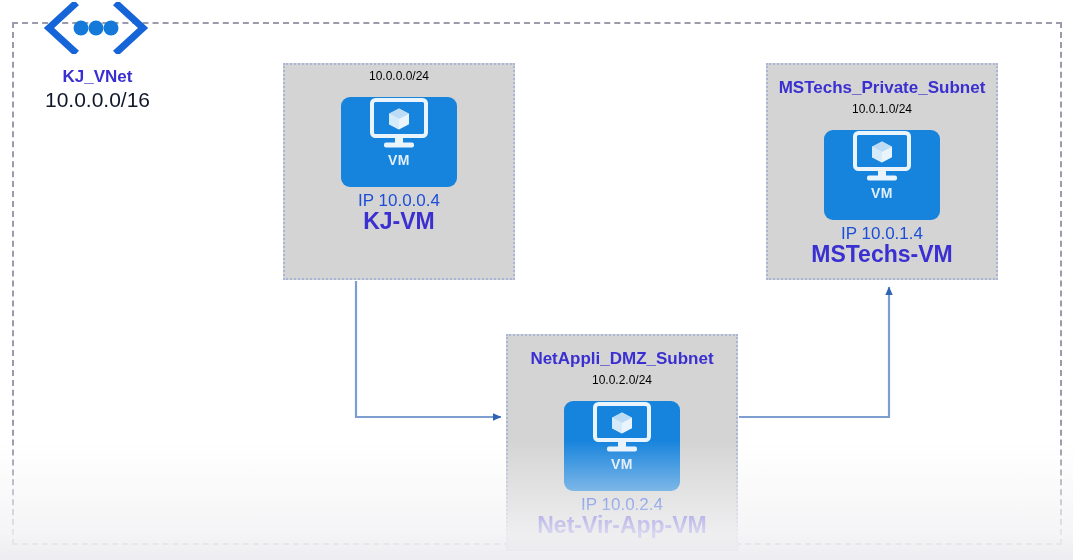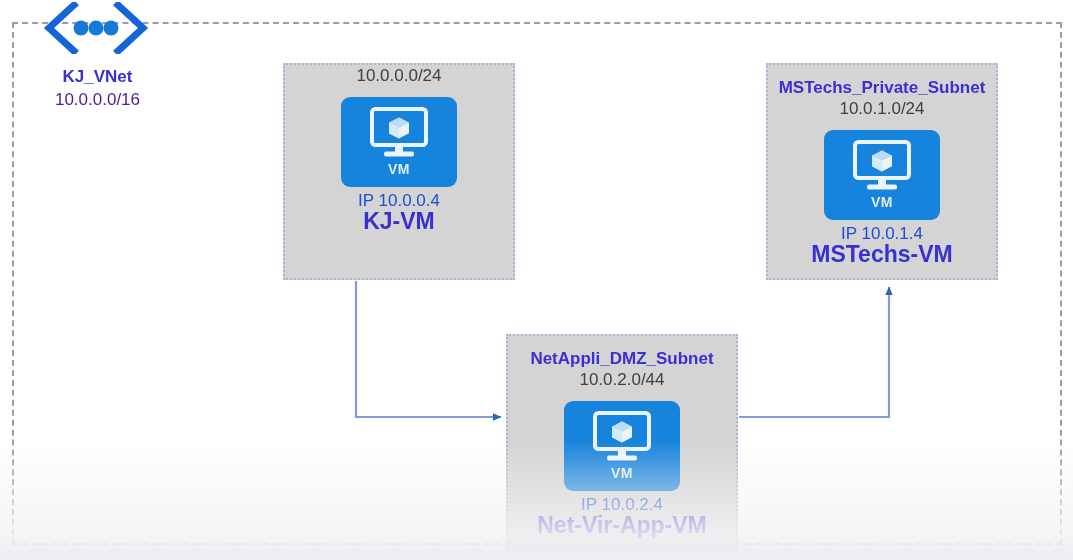--- a/index.html
+++ b/index.html
@@ -54,22 +54,22 @@
     text-align: center;
   }
   #vnet-name {
     color: #3a2fd0;
     font-weight: bold;
     font-size: 17px;
     line-height: 22px;
     white-space: nowrap;
   }
   #vnet-cidr {
-    color: #4c1d95;
-    font-size: 17px;
+    color: #0f172a;
+    font-size: 21px;
     line-height: 24px;
     white-space: nowrap;
   }
 
   
   .subnet {
     position: absolute;
     background: #d4d4d4;
     border: 2px dotted #a9b6d6;
     box-sizing: border-box;
@@ -77,41 +77,40 @@
   }
   .subnet-name {
     color: #3a2fd0;
     font-weight: bold;
     font-size: 17px;
     line-height: 21px;
     margin-top: 12px;
     white-space: nowrap;
   }
   .subnet-cidr {
-    color: #404040;
-    font-size: 17px;
+    color: #000000;
+    font-size: 12px;
     line-height: 22px;
     white-space: nowrap;
   }
   .vm-block {
     margin-top: 10px;
     display: flex;
     flex-direction: column;
     align-items: center;
   }
   .vm-icon {
     width: 116px;
     height: 90px;
     background: #1683dc;
     border-radius: 9px;
     display: flex;
     flex-direction: column;
     align-items: center;
     justify-content: flex-start;
-    padding-top: 9px;
     box-sizing: border-box;
   }
   .vm-icon-caption {
     color: #dfeffc;
     font-size: 14px;
     font-weight: bold;
     letter-spacing: 0.5px;
     line-height: 16px;
     margin-top: 1px;
   }
@@ -215,21 +214,21 @@
         </svg>
         <div class="vm-icon-caption">VM</div>
       </div>
       <div class="vm-ip">IP 10.0.1.4</div>
       <div class="vm-name">MSTechs-VM</div>
     </div>
   </div>
 
   <div class="subnet" id="subnet-dmz">
     <div class="subnet-name">NetAppli_DMZ_Subnet</div>
-    <div class="subnet-cidr">10.0.2.0/44</div>
+    <div class="subnet-cidr">10.0.2.0/24</div>
     <div class="vm-block">
       <div class="vm-icon">
         <svg width="62" height="54" viewBox="0 0 62 54" xmlns="http://www.w3.org/2000/svg">
           <rect x="4" y="3" width="54" height="36" rx="3.5" ry="3.5" fill="none" stroke="#eaf4fd" stroke-width="4"></rect>
           <path d="M31 11.5 L41 16.8 L41 27.3 L31 32.6 L21 27.3 L21 16.8 Z" fill="#eaf4fd"></path>
           <path d="M31 11.5 L41 16.8 L31 22.1 L21 16.8 Z" fill="#bcdcf6"></path>
           <path d="M31 22.1 L31 32.6 L21 27.3 L21 16.8 Z" fill="#d6ebfa"></path>
           <rect x="27" y="39" width="8" height="7" fill="#eaf4fd"></rect>
           <rect x="16" y="45.5" width="30" height="5" rx="2" ry="2" fill="#eaf4fd"></rect>
         </svg>

